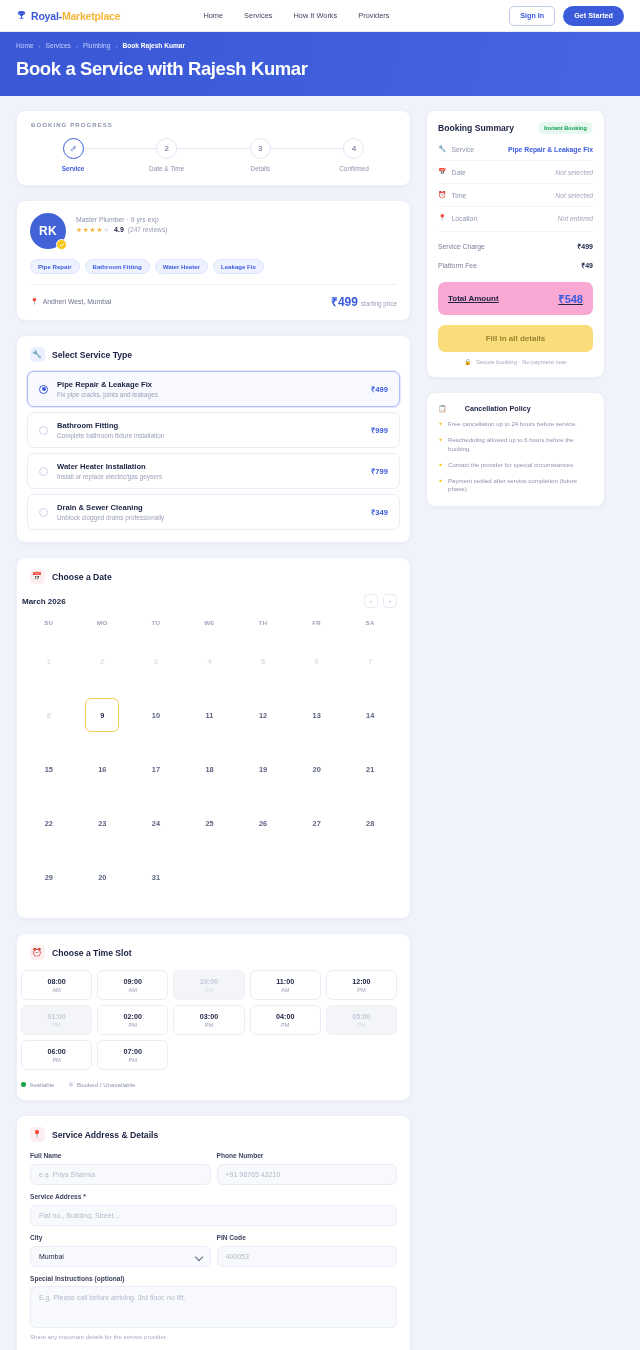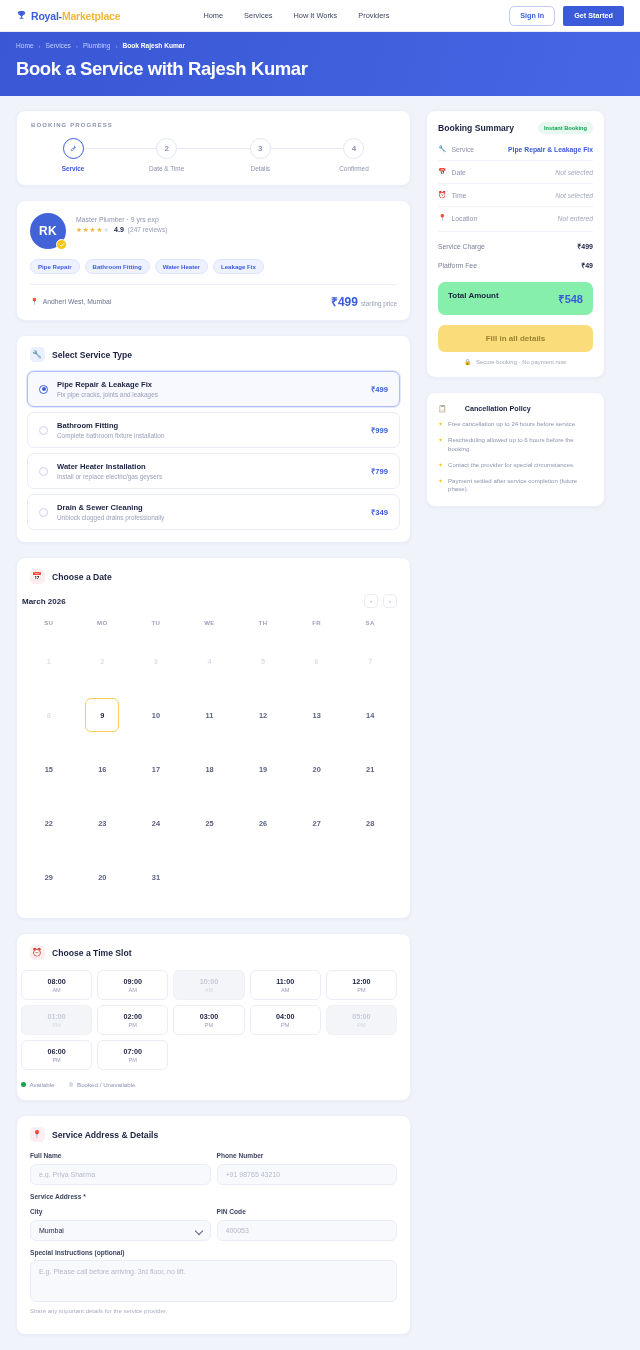--- a/index.html
+++ b/index.html
@@ -24,21 +24,21 @@
   .brand-b { color: #f5b638; }
   .nav-links { display: flex; gap: 21px; margin-left: 83px; }
   .nav-link { font-size: 7.4px; color: #3f4560; font-weight: 500; cursor: pointer; }
   .nav-actions { margin-left: auto; display: flex; gap: 8px; align-items: center; }
   .btn-signin {
     font-size: 7.2px; font-weight: 600; color: #3b5bdb; background: #fff;
     border: 1px solid #c3cdf2; border-radius: 5px; padding: 4.5px 10px; cursor: pointer;
   }
   .btn-getstarted {
     font-size: 7.2px; font-weight: 700; color: #fff; background: #3b5bdb;
-    border: none; border-radius: 2px; padding: 5.5px 11px; cursor: pointer;
+    border: none; border-radius: 10px; padding: 5.5px 11px; cursor: pointer;
   }
 
   
   .hero {
     background: linear-gradient(105deg, #3a57d4 0%, #3f5fdd 55%, #4766e6 100%);
     padding: 10px 16px 16px 16px;
   }
   .breadcrumb { display: flex; align-items: center; gap: 5px; font-size: 6.6px; color: #c3ceff; }
   .breadcrumb .sep { opacity: .65; font-size: 6px; }
   .breadcrumb .crumb { cursor: pointer; }
@@ -210,22 +210,22 @@
     display: flex; align-items: center; justify-content: space-between;
     border-bottom: 1px solid #f1f3fa; padding: 7px 0;
   }
   .sum-left { display: flex; align-items: center; gap: 5px; font-size: 6.8px; color: #8d94ae; }
   .sum-val { font-size: 6.8px; color: #a3a8bc; font-style: italic; text-align: right; }
   .sum-val.hl { color: #3b5bdb; font-weight: 700; font-style: normal; }
   .fee-row { display: flex; justify-content: space-between; align-items: center; padding: 5px 0; }
   .fee-lab { font-size: 6.8px; color: #7a8099; }
   .fee-val { font-size: 7px; color: #1b2142; font-weight: 700; }
   .total-box {
-    margin-top: 7px; background: #86efac; border-radius: 7px; padding: 9px 10px;
-    display: flex; justify-content: space-between; 
+    margin-top: 7px; background: #f9a8d4; border-radius: 7px; padding: 9px 10px;
+    display: flex; justify-content: space-between; align-items: center; text-decoration: underline;
   }
   .total-lab { font-size: 8px; font-weight: 700; color: #1b2142; }
   .total-val { font-size: 11px; font-weight: 700; color: #3b5bdb; }
   .cta {
     margin-top: 10px; width: 100%; background: #fbdc7a; color: #9a8430; border: none;
     border-radius: 7px; padding: 9px 0; font-size: 8px; font-weight: 700; cursor: pointer;
     font-family: "Liberation Sans", sans-serif;
   }
   .secure { margin-top: 7px; display: flex; align-items: center; justify-content: center; gap: 4px; font-size: 5.9px; color: #a3a8bc; }
 
@@ -582,20 +582,21 @@
               <label class="flabel">Full Name</label>
               <input class="finput" type="text" placeholder="e.g. Priya Sharma" style="">
             </div>
             <div class="fgrp">
               <label class="flabel">Phone Number</label>
               <input class="finput" type="text" placeholder="+91 98765 43210" style="">
             </div>
           </div>
           <div class="fgrp">
             <label class="flabel">Service Address *</label>
+            <input class="finput" type="text" placeholder="Flat no., Building, Street..." style="">
           </div>
           <div class="frow">
             <div class="fgrp">
               <label class="flabel">City</label>
               <div class="sel-wrap">
                 <select class="finput" id="city-select"><option value="Mumbai">Mumbai</option><option value="Delhi">Delhi</option><option value="Bengaluru">Bengaluru</option><option value="Pune">Pune</option></select>
                 <span></span>
               </div>
             </div>
             <div class="fgrp">

